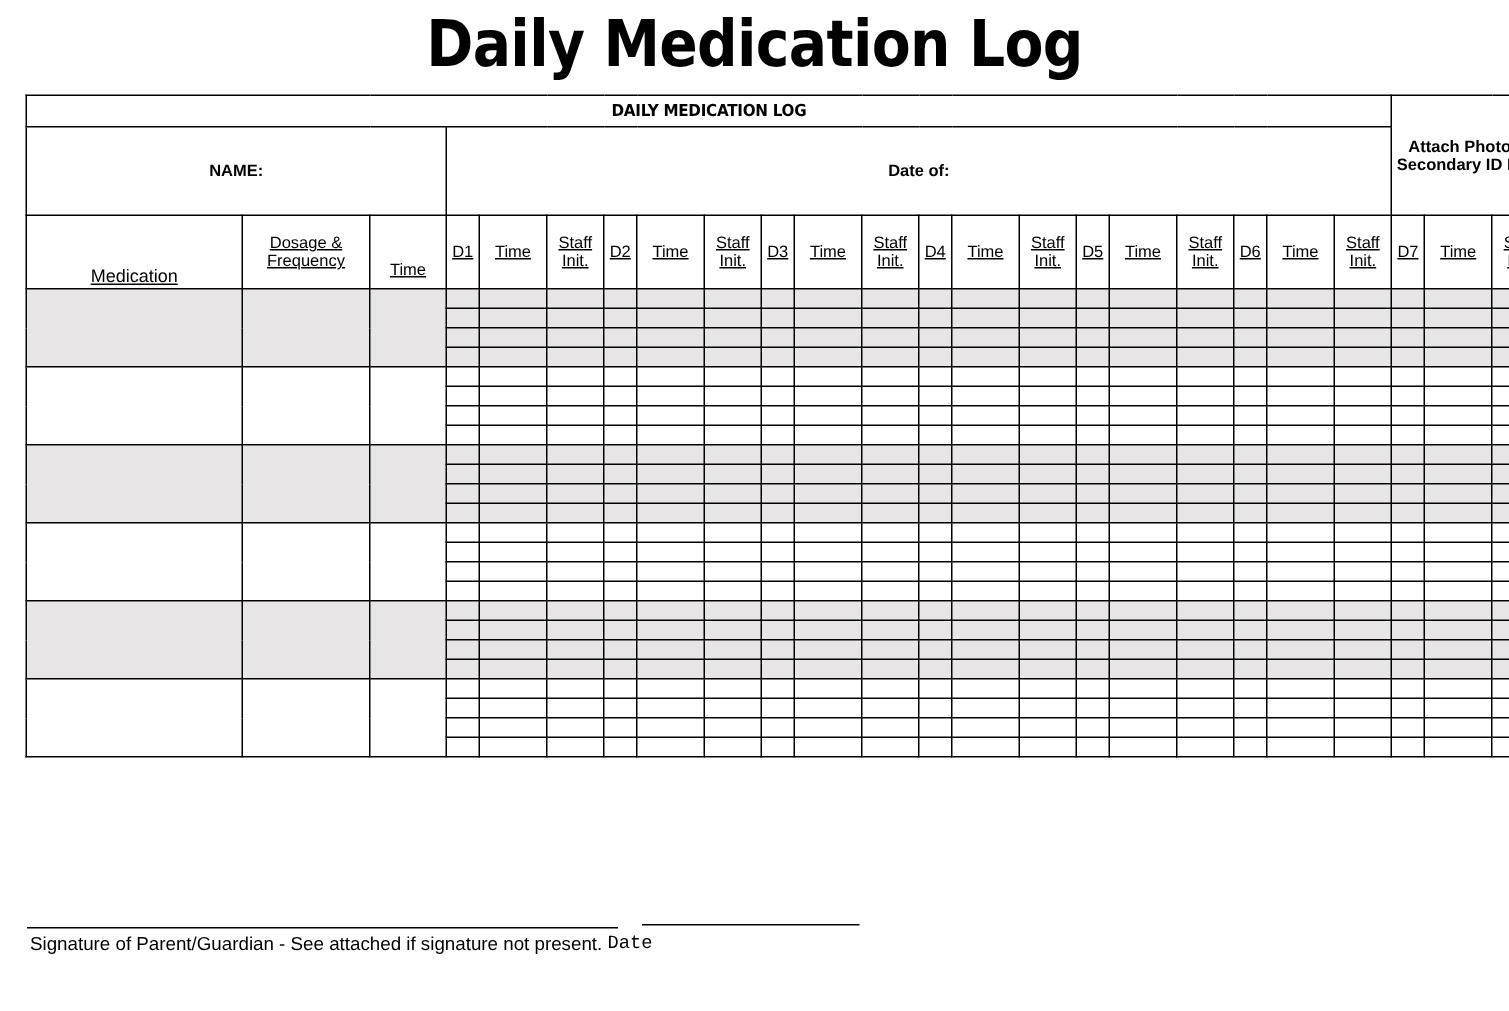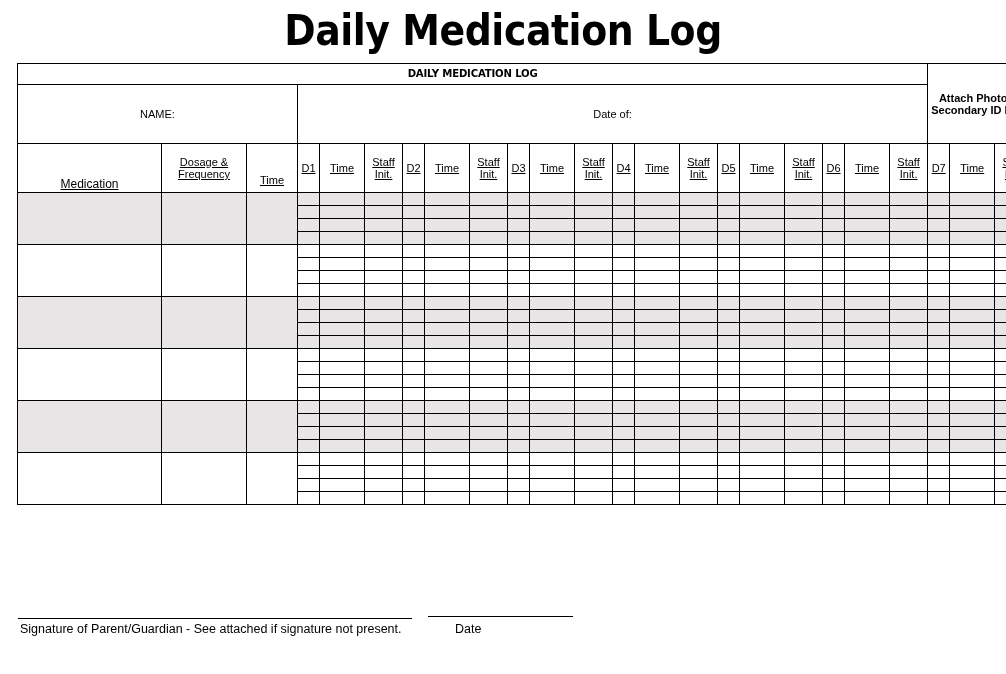--- a/index.html
+++ b/index.html
@@ -62,21 +62,21 @@
   }
   .band-title span {
     display: inline-block;
     transform: scaleX(0.92);
   }
 
   .band-entry {
     height: 58px;
     text-align: left;
     vertical-align: top;
-    font-weight: normal;
+    font-weight: bold;
     font-size: 12.5px;
     padding: 4px 0 0 4px;
   }
 
   .attach-cell {
     font-weight: bold;
     font-size: 12.5px;
     line-height: 17px;
     padding: 0 6px;
     vertical-align: middle;
@@ -120,21 +120,21 @@
   }
   .sig-line.signature { left: 18px; top: 14px; width: 394px; }
   .sig-line.date      { left: 428px; top: 12px; width: 145px; }
   .sig-label {
     position: absolute;
     font-size: 12.5px;
     line-height: 14px;
     white-space: nowrap;
   }
   .sig-label.signature { left: 20px; top: 18px; text-align: right; }
-  .sig-label.date      { left: 455px; top: 18px; }
+  .sig-label.date      { left: 405px; top: 18px; font-family: Liberation Mono, monospace; }
 </style>
 </head>
 <body>
 
 <div class="page-title">Daily Medication Log</div>
 
 <table class="log-table">
   <colgroup>
     <col style="width:144px">
     <col style="width:85px">

